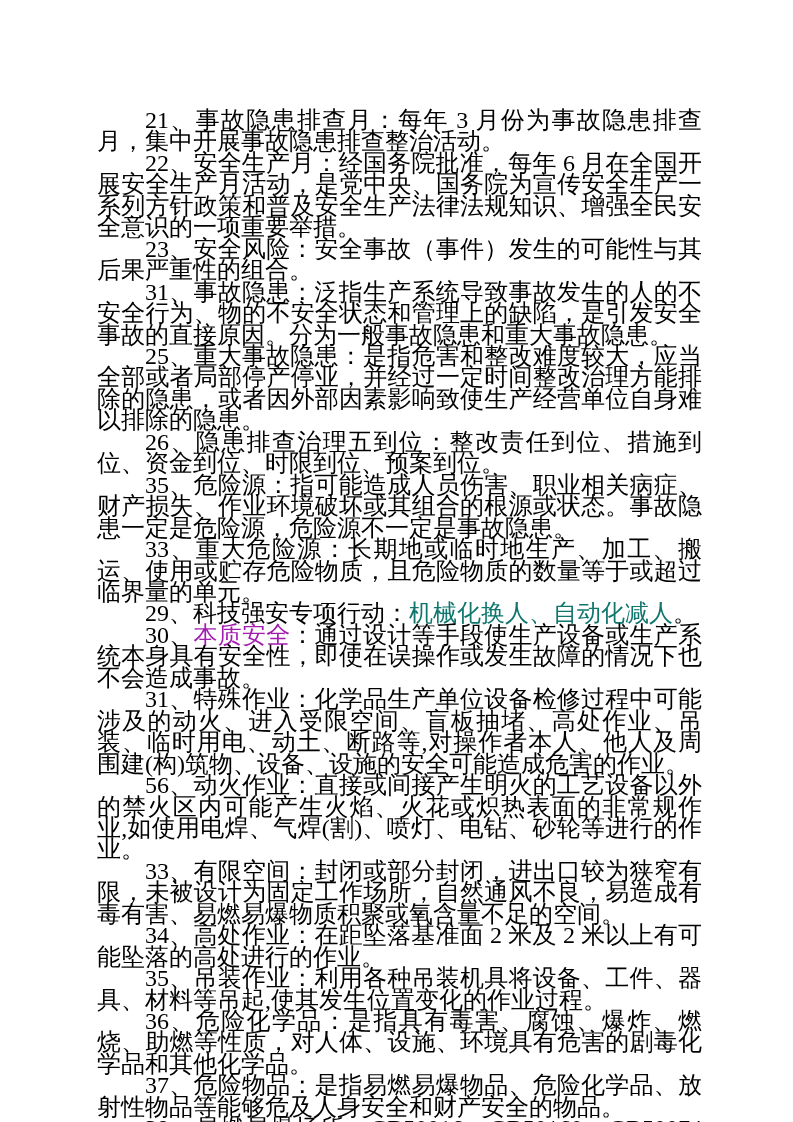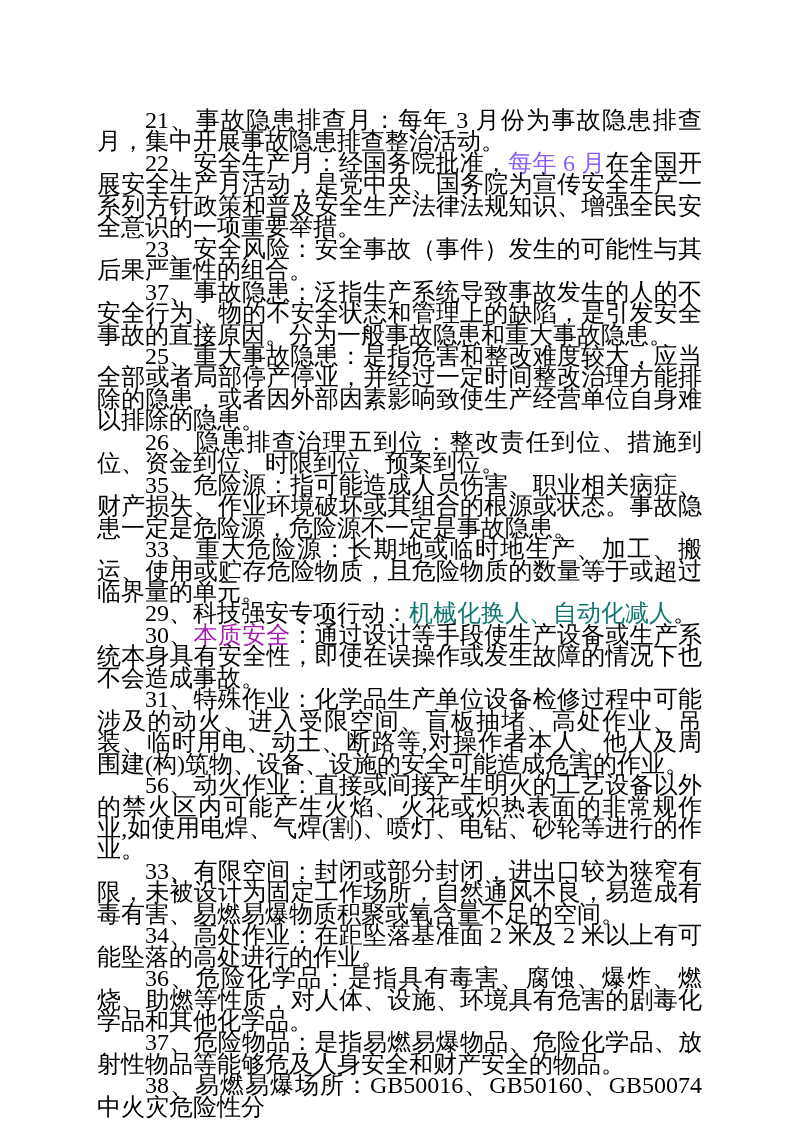--- a/index.html
+++ b/index.html
@@ -34,30 +34,31 @@
   .doc-body span.red {
     color: #ff0000;
   }
 </style>
 </head>
 <body>
 
 <div class="page">
   <div class="doc-body">
       <p><span>21、事故隐患排查月：每年 3 月份为事故隐患排查月，集中开展事故隐患排查整治活动。</span></p>
-      <p><span>22、安全生产月：经国务院批准，</span><span class="red" style="color: #8b5cf6;">每年 6 月</span><span>在全国开展安全生产月活动，是党中央、国务院为宣传安全生产一系列方针政策和普及安全生产法律法规知识、增强全民安全意识的一项重要举措。</span></p>
+      <p><span>22、安全生产月：经国务院批准，</span><span class="red" style="color: #000000;">每年 6 月</span><span>在全国开展安全生产月活动，是党中央、国务院为宣传安全生产一系列方针政策和普及安全生产法律法规知识、增强全民安全意识的一项重要举措。</span></p>
       <p><span>23、安全风险：安全事故（事件）发生的可能性与其后果严重性的组合。</span></p>
-      <p><span>37、事故隐患：泛指生产系统导致事故发生的人的不安全行为、物的不安全状态和管理上的缺陷，是引发安全事故的直接原因。分为一般事故隐患和重大事故隐患。</span></p>
+      <p><span>31、事故隐患：泛指生产系统导致事故发生的人的不安全行为、物的不安全状态和管理上的缺陷，是引发安全事故的直接原因。分为一般事故隐患和重大事故隐患。</span></p>
       <p><span>25、重大事故隐患：是指危害和整改难度较大，应当全部或者局部停产停业，并经过一定时间整改治理方能排除的隐患，或者因外部因素影响致使生产经营单位自身难以排除的隐患。</span></p>
       <p><span>26、隐患排查治理五到位：整改责任到位、措施到位、资金到位、时限到位、预案到位。</span></p>
       <p><span>35、危险源：指可能造成人员伤害、职业相关病症、财产损失、作业环境破坏或其组合的根源或状态。事故隐患一定是危险源，危险源不一定是事故隐患。</span></p>
       <p><span>33、重大危险源：长期地或临时地生产、加工、搬运、使用或贮存危险物质，且危险物质的数量等于或超过临界量的单元。</span></p>
       <p><span>29、科技强安专项行动：</span><span class="red" style="color: #0f766e;">机械化换人、自动化减人</span><span>。</span></p>
       <p><span>30、</span><span class="red" style="color: #a21caf;">本质安全</span><span>：通过设计等手段使生产设备或生产系统本身具有安全性，即使在误操作或发生故障的情况下也不会造成事故。</span></p>
       <p><span>31、特殊作业：化学品生产单位设备检修过程中可能涉及的动火、进入受限空间、盲板抽堵、高处作业、吊装、临时用电、动土、断路等,对操作者本人、他人及周围建(构)筑物、设备、设施的安全可能造成危害的作业。</span></p>
       <p><span>56、动火作业：直接或间接产生明火的工艺设备以外的禁火区内可能产生火焰、火花或炽热表面的非常规作业,如使用电焊、气焊(割)、喷灯、电钻、砂轮等进行的作业。</span></p>
       <p><span>33、有限空间：封闭或部分封闭，进出口较为狭窄有限，未被设计为固定工作场所，自然通风不良，易造成有毒有害、易燃易爆物质积聚或氧含量不足的空间。</span></p>
       <p><span>34、高处作业：在距坠落基准面 2 米及 2 米以上有可能坠落的高处进行的作业。</span></p>
+      <p><span>35、吊装作业：利用各种吊装机具将设备、工件、器具、材料等吊起,使其发生位置变化的作业过程。</span></p>
       <p><span>36、危险化学品：是指具有毒害、腐蚀、爆炸、燃烧、助燃等性质，对人体、设施、环境具有危害的剧毒化学品和其他化学品。</span></p>
       <p><span>37、危险物品：是指易燃易爆物品、危险化学品、放射性物品等能够危及人身安全和财产安全的物品。</span></p>
       <p><span>38、易燃易爆场所：GB50016、GB50160、GB50074 中火灾危险性分</span></p>
     </div>
 </div>
 
 </body></html>

